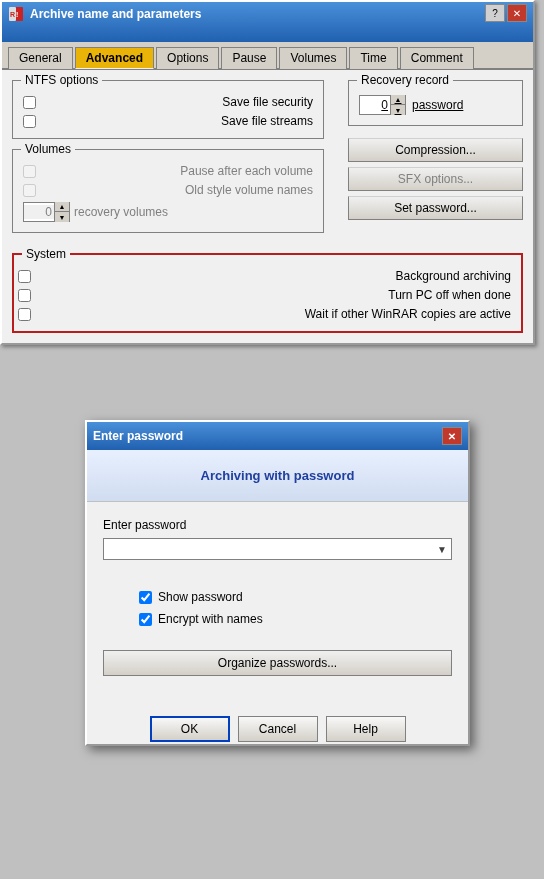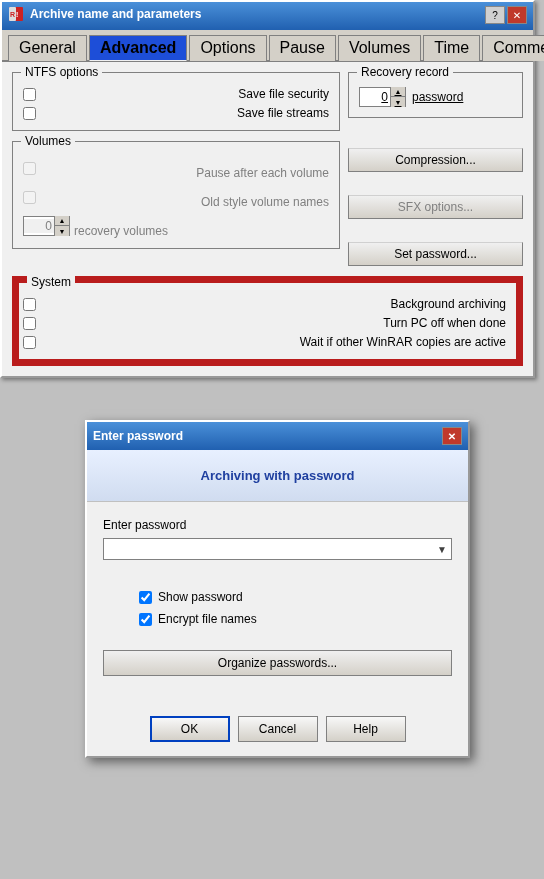--- a/index.html
+++ b/index.html
@@ -23,23 +23,23 @@
       border: 2px solid #999;
       border-top: 2px solid #fff;
       border-left: 2px solid #fff;
       box-shadow: 2px 2px 4px rgba(0,0,0,0.4);
     }
 
     .title-bar {
       background: linear-gradient(to bottom, #4a90d9 0%, #2060b0 100%);
       color: #fff;
       display: flex;
-      align-items: flex-start;
+      align-items: flex-end;
       justify-content: space-between;
-      padding: 4px 6px;
+      padding: 20px 6px;
       height: 28px;
     }
 
     .title-bar-left {
       display: flex;
       align-items: center;
       gap: 6px;
     }
 
     .title-icon {
@@ -84,41 +84,41 @@
       padding-left: 6px;
       gap: 2px;
     }
 
     .tab {
       padding: 3px 10px;
       background: #d4d0c8;
       border: 1px solid #808080;
       border-bottom: none;
       cursor: pointer;
-      font-size: 16px;
+      font-size: 12px;
       position: relative;
       bottom: -1px;
     }
 
     .tab.active {
-      background: #1d4ed8;
+      background: #eab308;
       border-bottom: 1px solid #f0f0f0;
       z-index: 1;
       font-weight: bold;
     }
 
     
     .content {
       padding: 10px;
       background: #f0f0f0;
     }
 
     .two-col {
       display: flex;
-      gap: 8px;
+      gap: 24px;
     }
 
     .left-col {
       flex: 1;
     }
 
     .right-col {
       width: 175px;
     }
 
@@ -240,43 +240,41 @@
     .action-btn {
       width: 100%;
       padding: 4px 8px;
       background: linear-gradient(to bottom, #f0f0f0 0%, #d4d0c8 100%);
       border: 1px solid #808080;
       border-top-color: #d0d0d0;
       cursor: pointer;
       font-size: 12px;
       margin-bottom: 5px;
       text-align: center;
-      margin-top: 18px;
     }
 
     .action-btn:last-child {
       margin-bottom: 0;
     }
 
     .action-btn:disabled {
       color: #808080;
     }
 
     
     .system-group {
-      border: 7px solid #b91c1c;
+      border: 2px solid #b91c1c;
       padding: 14px 10px 10px 4px;
       position: relative;
       margin-top: 10px;
     }
 
     
     .disabled-text {
       color: #808080;
-      margin-top: 10px;
     }
 
     
     .password-dialog {
       position: absolute;
       top: 420px;
       left: 85px;
       width: 385px;
       background: #f0f0f0;
       border: 2px solid #999;
@@ -379,21 +377,21 @@
       font-size: 12px;
       text-align: center;
       margin-top: 16px;
       margin-bottom: 16px;
     }
 
     .dialog-footer {
       display: flex;
       justify-content: center;
       gap: 8px;
-      padding: 8px 16px 14px 16px;
+      padding: 8px 16px 2px 16px;
     }
 
     .footer-btn {
       width: 80px;
       padding: 4px 8px;
       background: linear-gradient(to bottom, #f8f8f8 0%, #d4d0c8 100%);
       border: 1px solid #808080;
       cursor: pointer;
       font-size: 12px;
       text-align: center;
@@ -535,21 +533,21 @@
     </div>
 
     <div class="dialog-spacer"></div>
 
     <div class="dialog-checkbox-row">
       <input type="checkbox" checked="" style="">
       <span>Show password</span>
     </div>
     <div class="dialog-checkbox-row">
       <input type="checkbox" checked="" style="">
-      <span>Encrypt file names</span>
+      <span>Encrypt with names</span>
     </div>
 
     <button class="organize-btn">Organize passwords...</button>
   </div>
 
   <div class="dialog-footer">
     <button class="footer-btn ok-btn">OK</button>
     <button class="footer-btn">Cancel</button>
     <button class="footer-btn">Help</button>
   </div>

